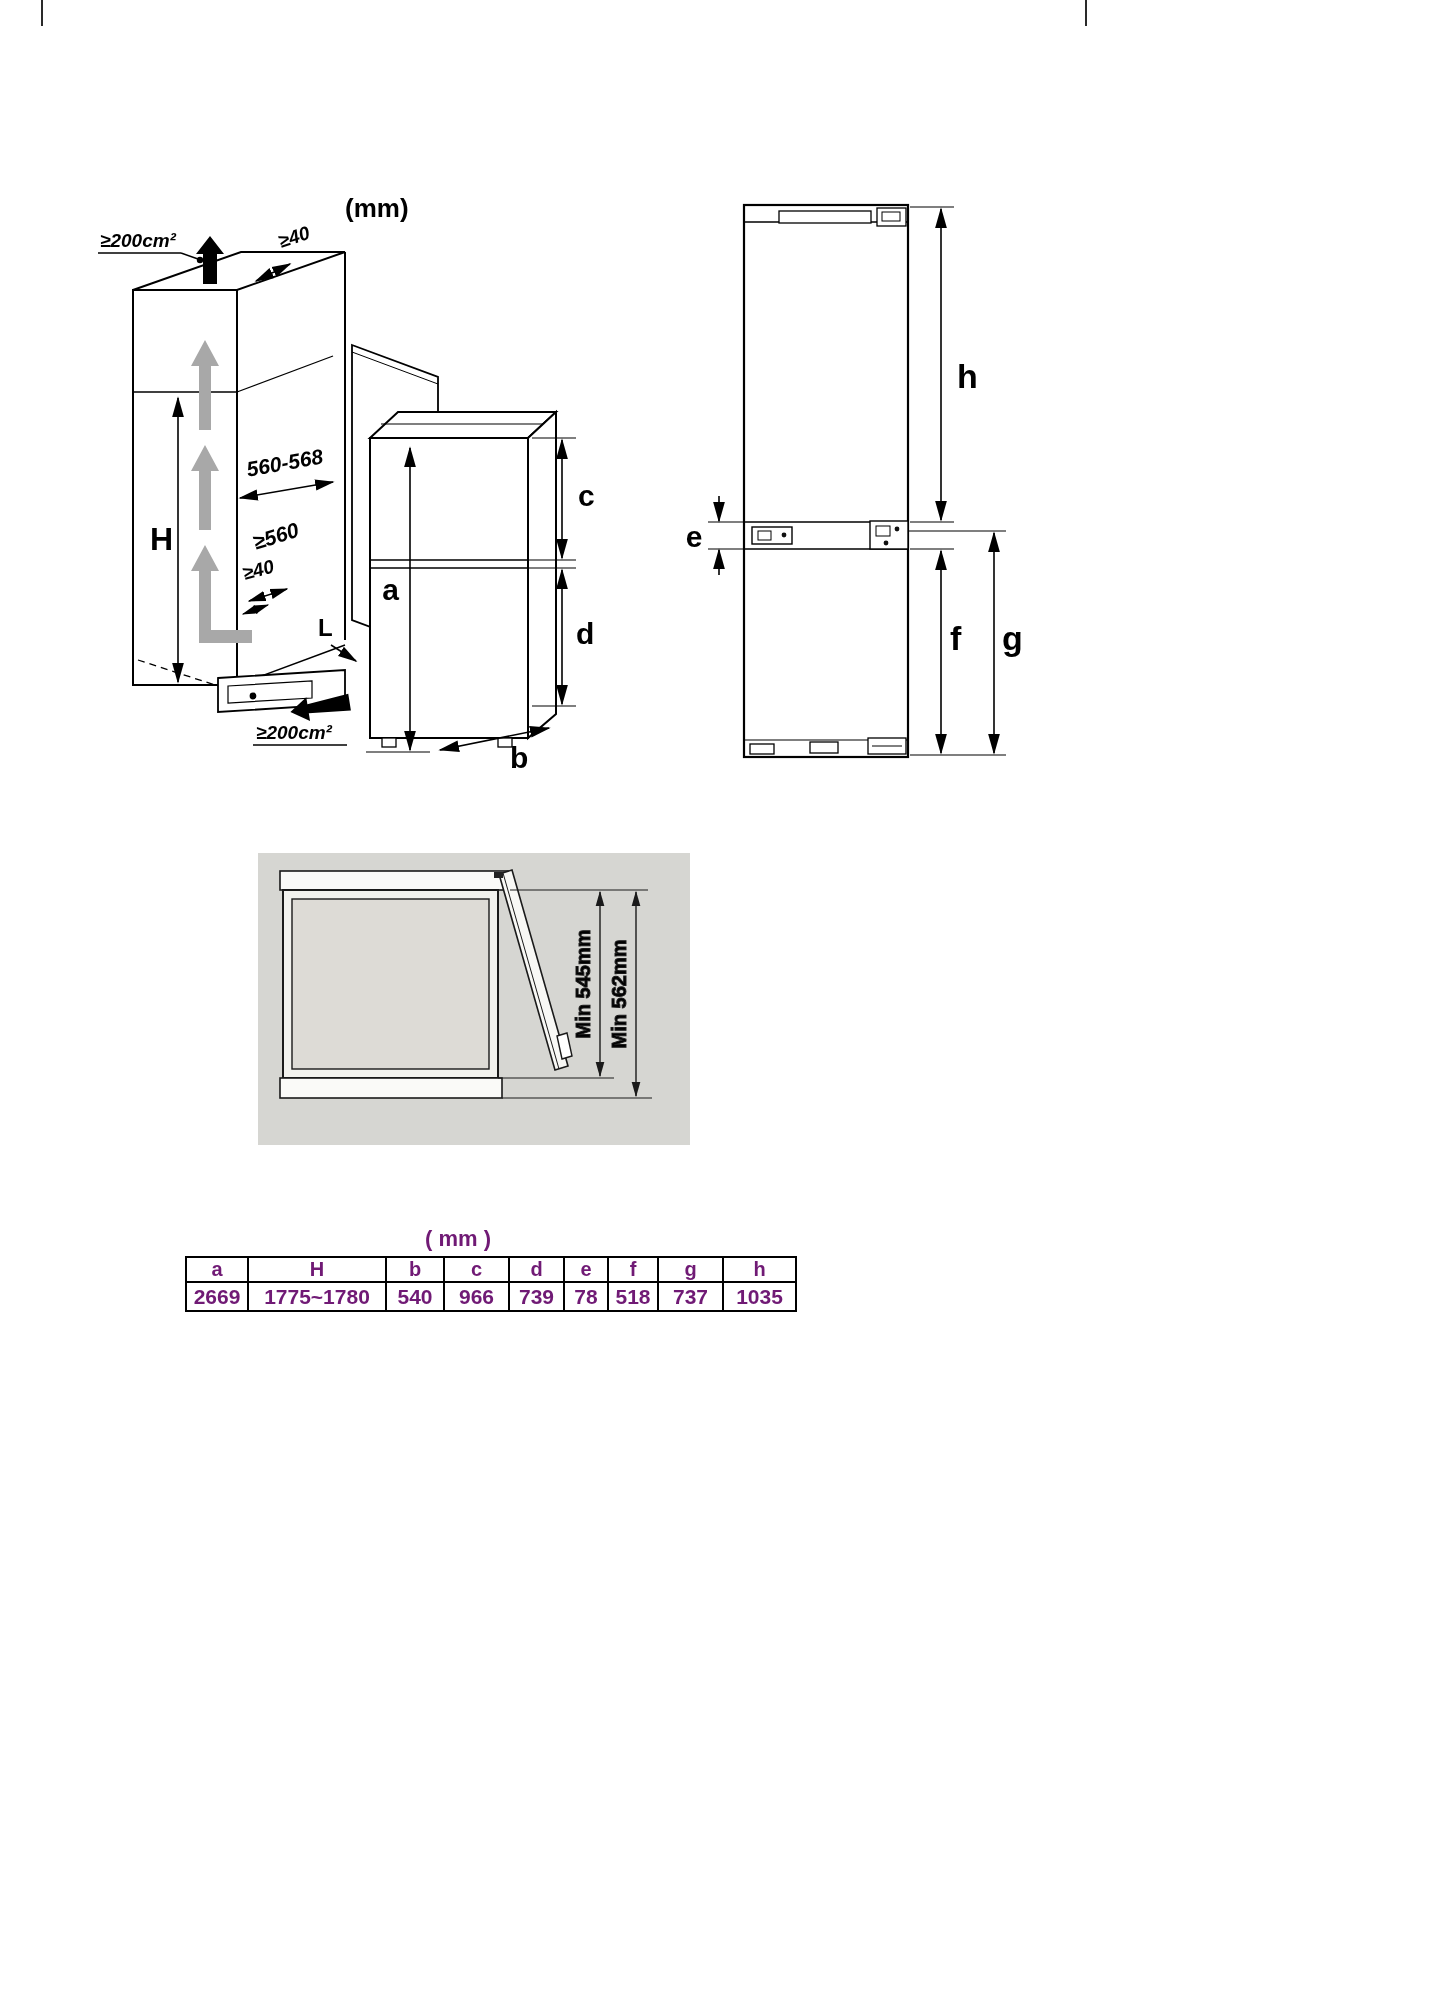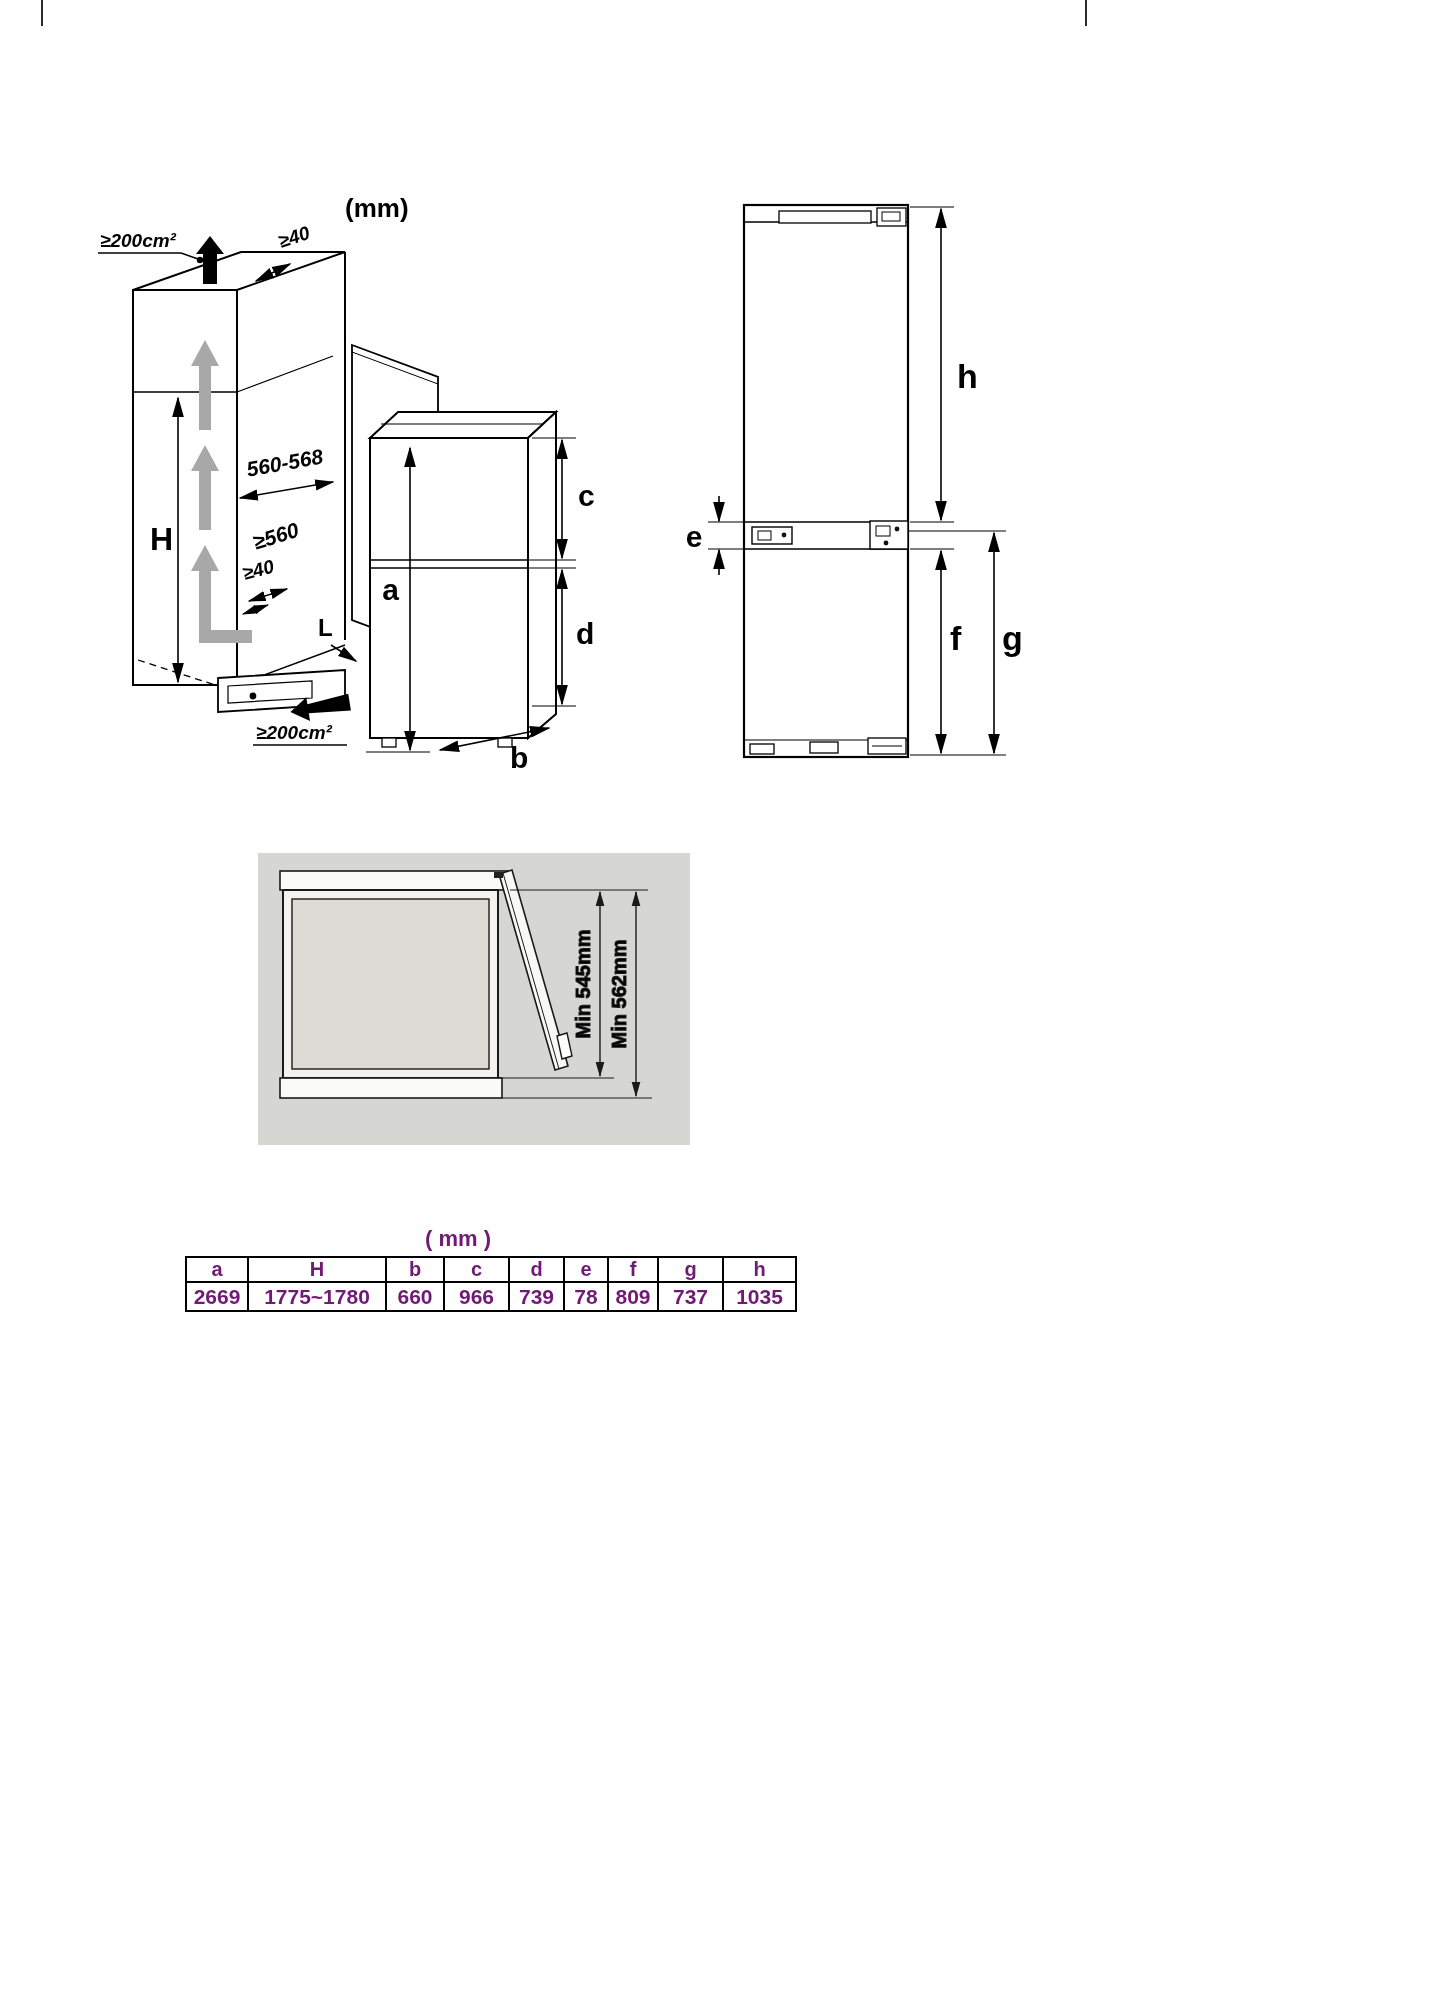--- a/index.html
+++ b/index.html
@@ -255,24 +255,24 @@
         <td>c</td>
         <td>d</td>
         <td>e</td>
         <td>f</td>
         <td>g</td>
         <td>h</td>
       </tr>
       <tr class="val">
         <td>2669</td>
         <td>1775~1780</td>
-        <td>660</td>
+        <td>540</td>
         <td>966</td>
         <td>739</td>
         <td>78</td>
-        <td>809</td>
+        <td>518</td>
         <td>737</td>
         <td>1035</td>
       </tr>
     </tbody>
   </table>
 
 </div>
 
 </body></html>

